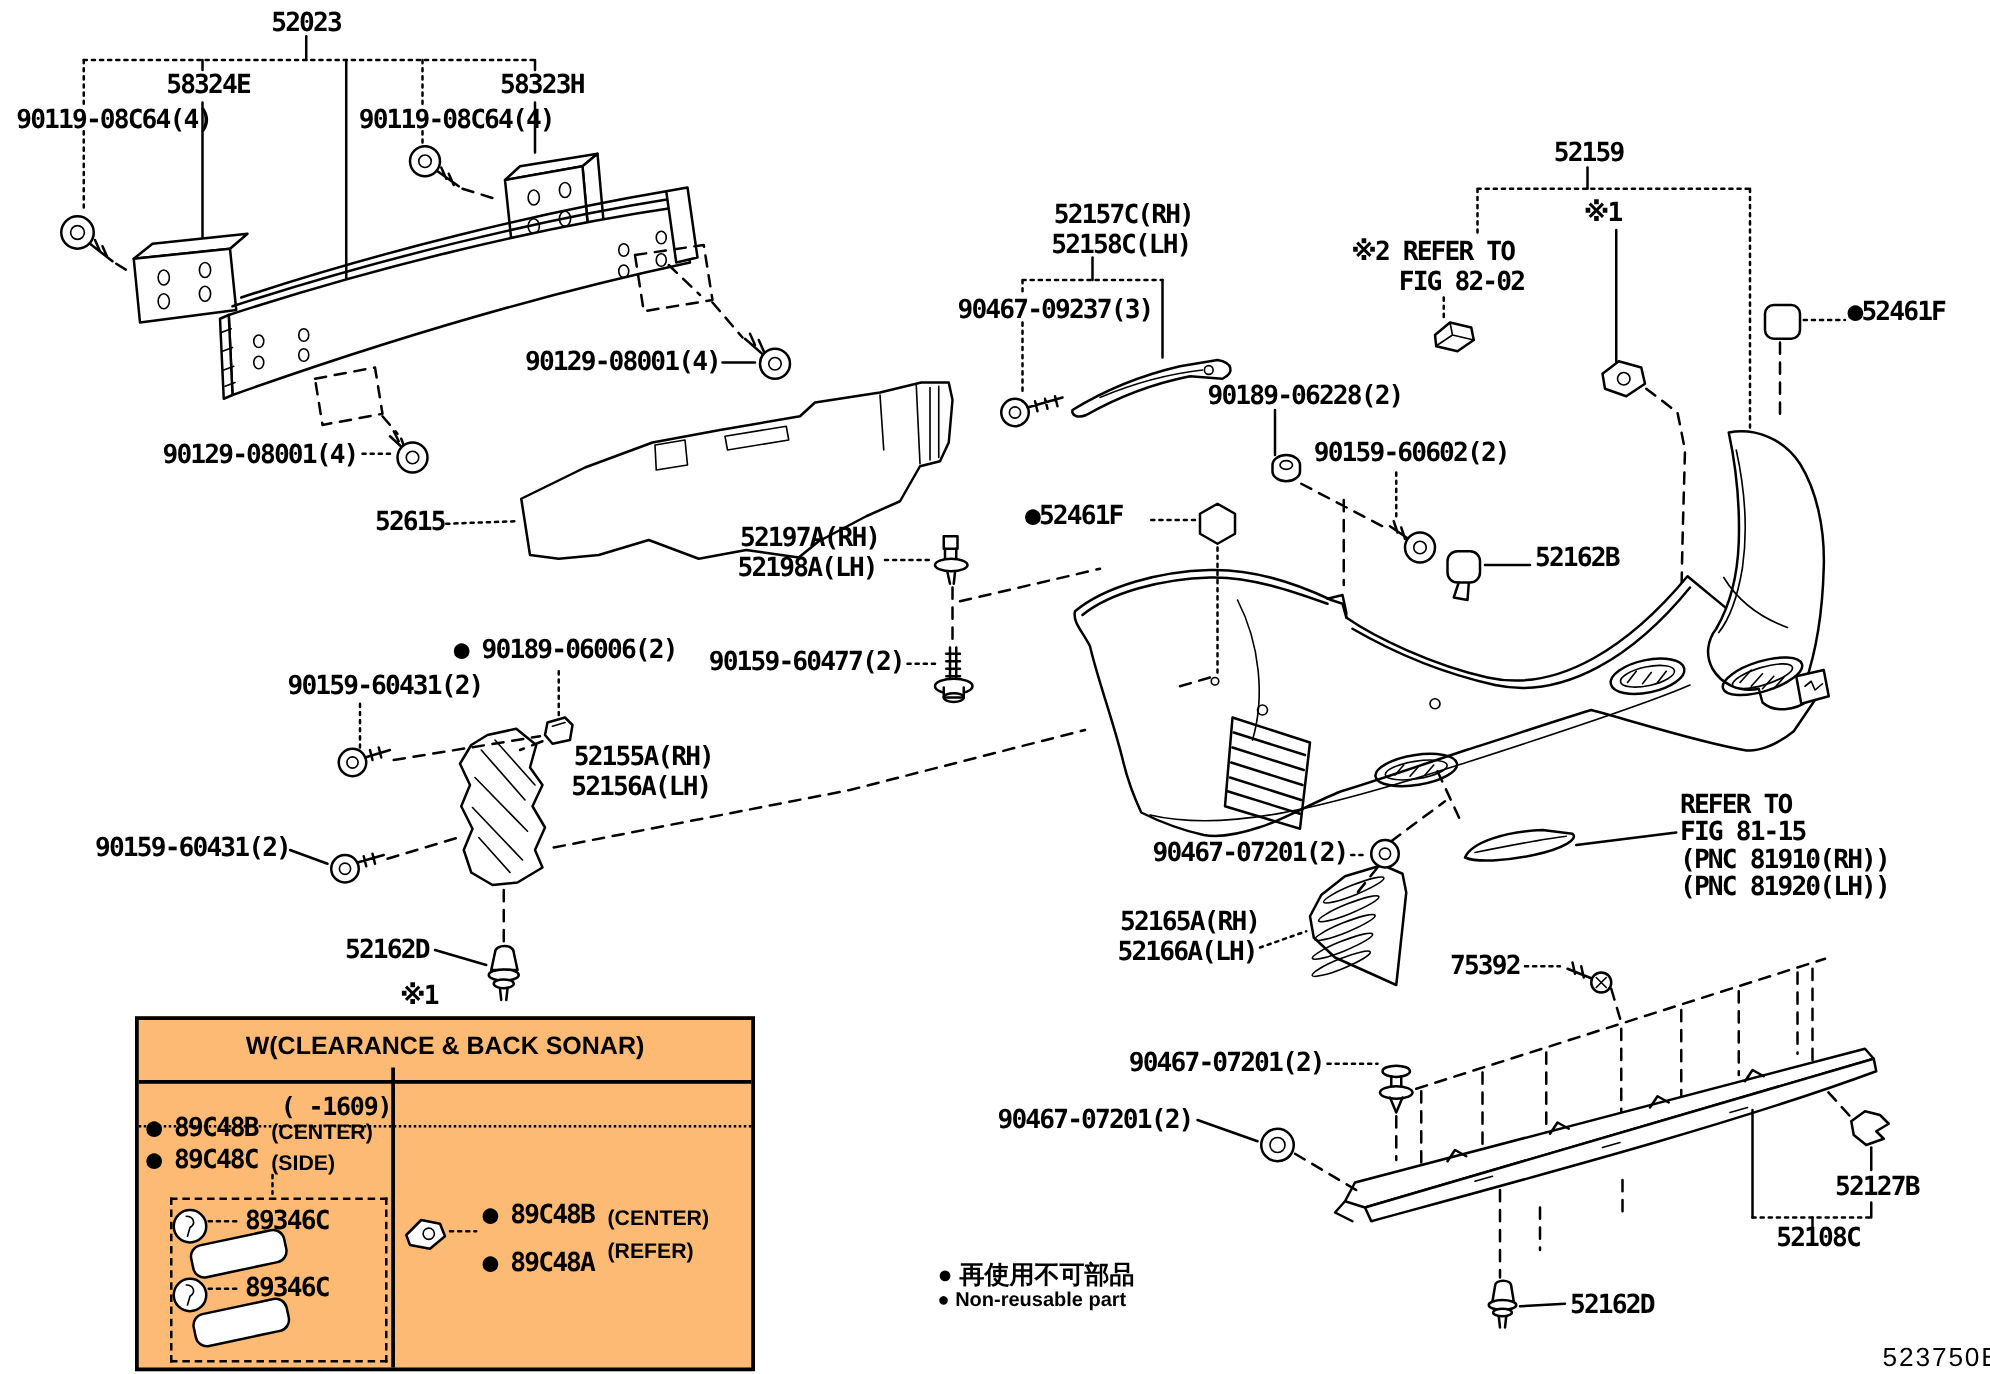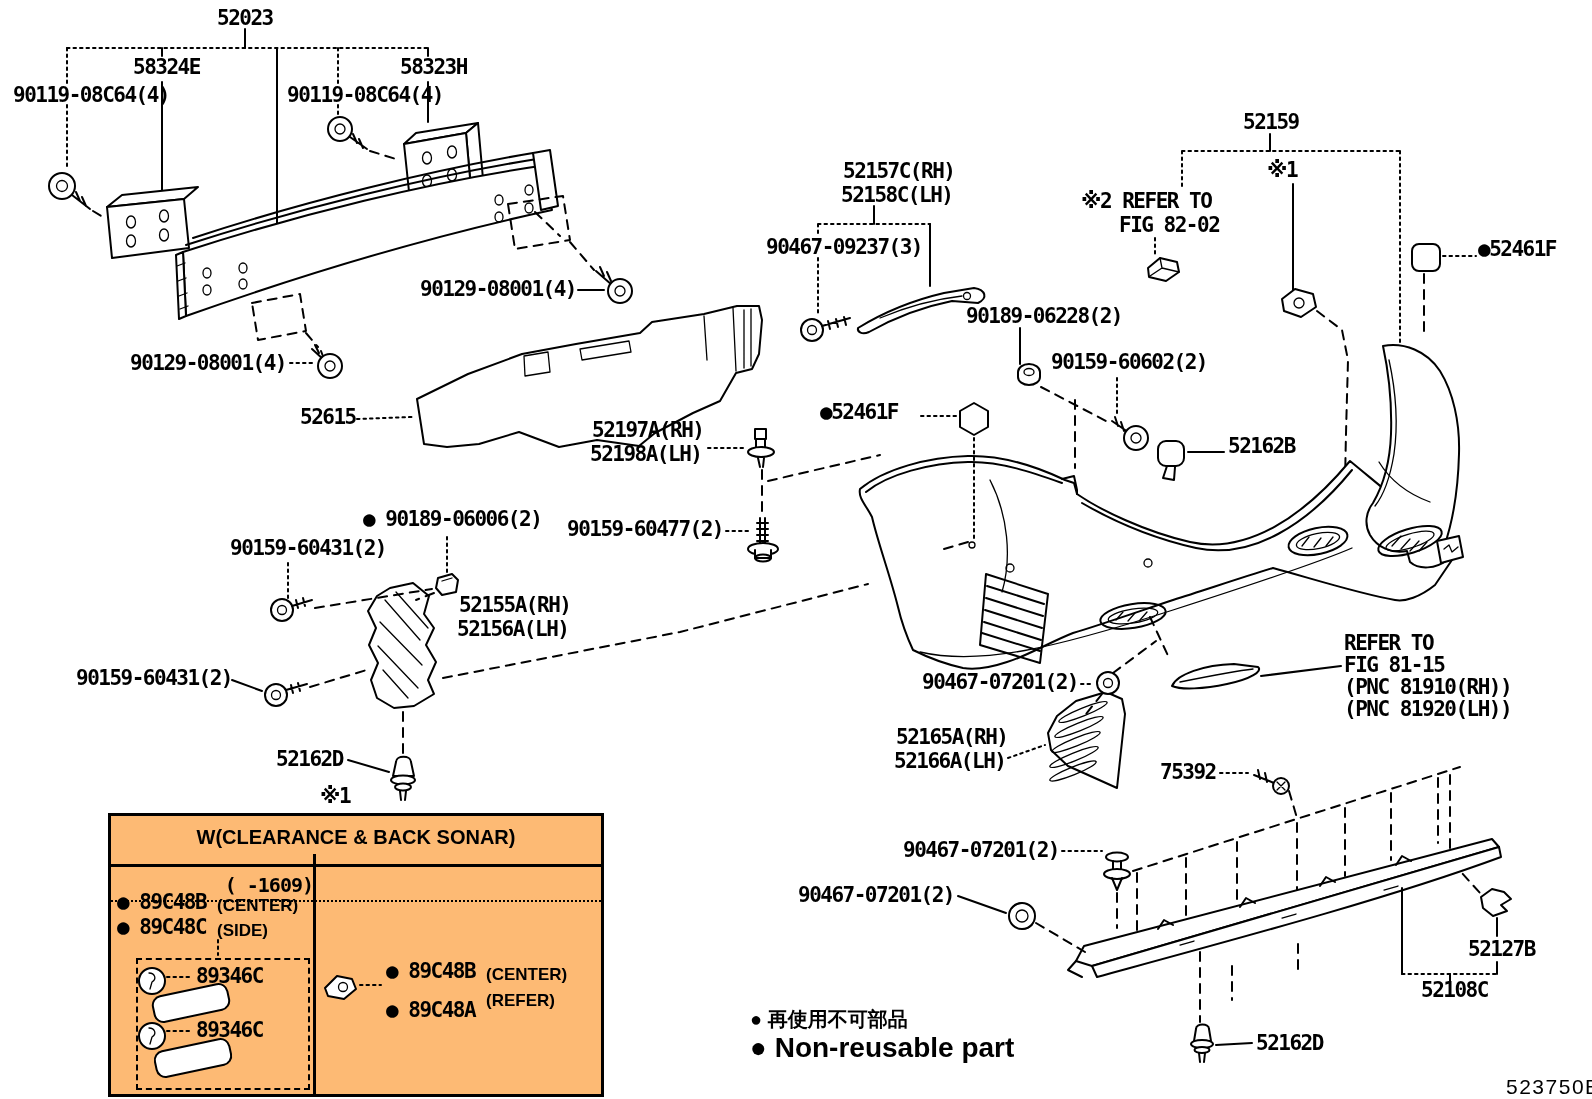--- a/index.html
+++ b/index.html
@@ -414,16 +414,16 @@
   <div class="lbl" style="left:1344px;top:655px">FIG 81-15</div>
   <div class="lbl" style="left:1344px;top:677px">(PNC 81910(RH))</div>
   <div class="lbl" style="left:1344px;top:699px">(PNC 81920(LH))</div>
   <div class="lbl" style="left:903px;top:840px">90467-07201(2)</div>
   <div class="lbl" style="left:798px;top:885px">90467-07201(2)</div>
   <div class="lbl" style="left:1468px;top:939px">52127B</div>
   <div class="lbl" style="left:1421px;top:980px">52108C</div>
   <div class="lbl" style="left:1256px;top:1033px">52162D</div>
 
   <div class="lbl sans" style="left:750px;top:1006px;font-size:20px">● 再使用不可部品</div>
-  <div class="lbl sans" style="left:750px;top:1032px;font-size:28px">● Non-reusable part</div>
+  <div class="lbl sans" style="left:750px;top:1032px;font-size:16px">● Non-reusable part</div>
   <div class="lbl code" style="left:1506px;top:1075px">523750E</div>
 
 </div>
 
 </body></html>

